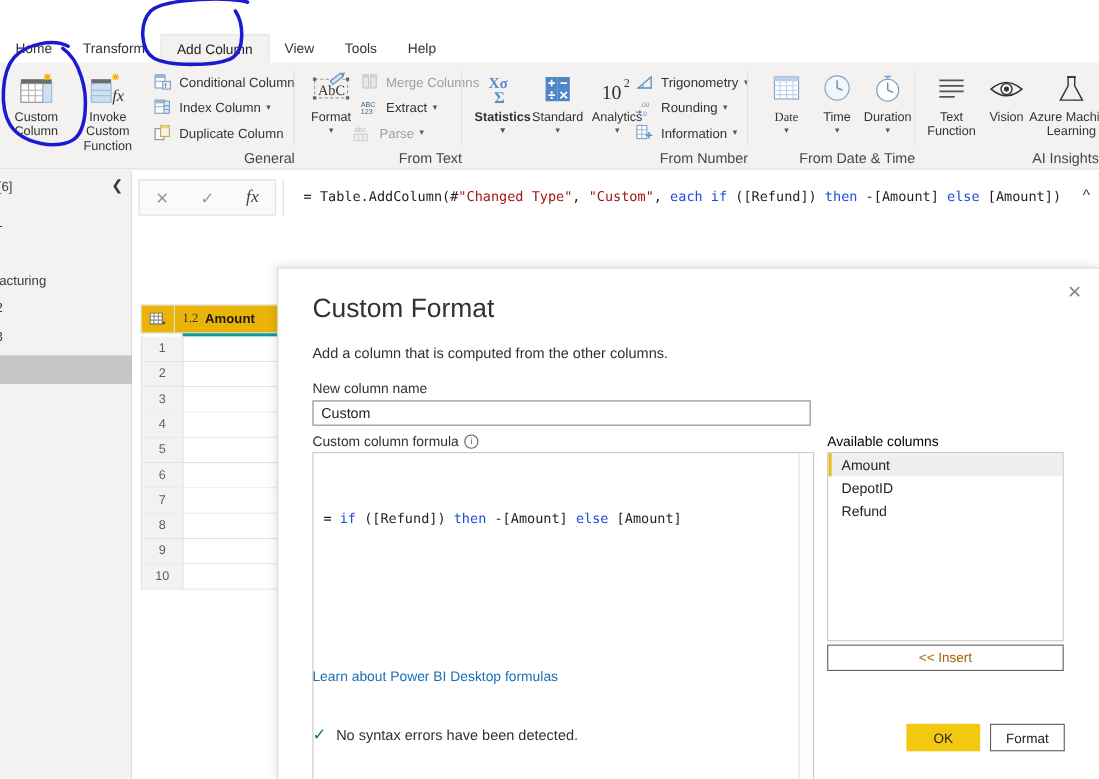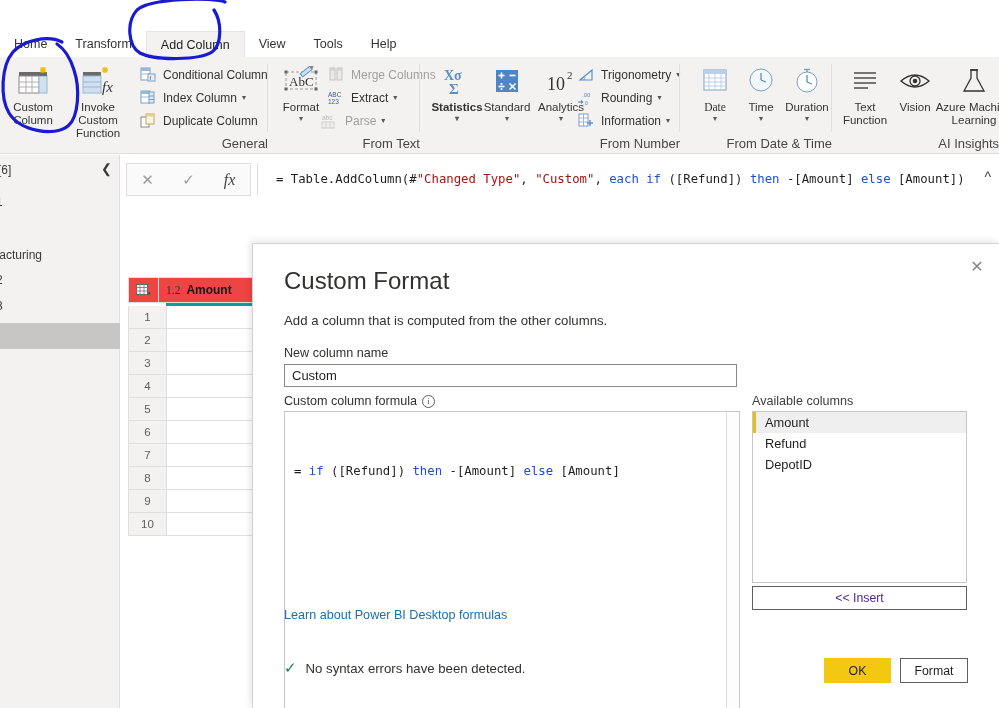--- a/index.html
+++ b/index.html
@@ -87,21 +87,21 @@
   }
   .tk-str { color:#a31515; }
   .tk-kw  { color:#1d4ed8; }
   #fb-chevron { position:absolute; right:8px; top:14px; font-size:14px;
      color:#444; cursor:pointer; }
 
   
   #data-grid { position:absolute; left:120px; top:204px; width:879px; height:504px;
      background:#ffffff; }
   #grid-head { position:absolute; left:8px; top:73px; width:140px; height:26px;
-     background:#ef4444; border:1px solid #e1dfdd; display:flex;
+     background:#eab308; border:1px solid #e1dfdd; display:flex;
      align-items:center; }
   #grid-head .gicon { width:30px; display:flex; align-items:center;
      justify-content:center; border-right:1px solid #e1dfdd; height:26px; }
   #grid-head .ghtype { font-size:11.5px; color:#333; margin-left:7px;
      font-family:"Liberation Serif", serif; }
   #grid-head .ghname { font-size:12px; color:#1b1a19; font-weight:bold;
      margin-left:6px; }
   #grid-accent { position:absolute; left:46px; top:99px; width:102px; height:3px;
      background:#0f9b9b; }
   .grow { position:absolute; left:8px; width:140px; height:23px;
@@ -138,31 +138,31 @@
      font-family:"Liberation Serif", serif; cursor:pointer; }
   #formula-editor { position:absolute; left:31px; top:167px; width:456px;
      height:437px; border:1px solid #c8c6c4; background:#ffffff; overflow:hidden; }
   #formula-editor .ftext { padding:7px 9px; font-family:"DejaVu Sans Mono", monospace;
      font-size:12.3px; line-height:16px; color:#1f1f1f; white-space:pre-wrap;margin-top:44px; }
   #formula-scroll { position:absolute; right:0; top:0; width:13px; height:100%;
      border-left:1px solid #e1dfdd; background:#fdfdfd; }
   #learn-link { position:absolute; left:31px; top:364px; font-size:12.6px;
      color:#1a6fb5; text-decoration:none; cursor:pointer; }
   #lbl-available { position:absolute; left:499px; top:150px; font-size:12.6px;
-     color:#404040; }
+     color:#000000; }
   #available-list { position:absolute; left:499px; top:167px; width:215px;
      height:172px; border:1px solid #c8c6c4; background:#ffffff; overflow:hidden; }
   .avitem { height:21px; line-height:21px; padding-left:12px; font-size:12.8px;
      color:#201f1e; cursor:pointer; position:relative; }
   .avitem.sel { background:#efefef; }
   .avitem.sel:before { content:""; position:absolute; left:0; top:0; bottom:0;
      width:3px; background:#e8bc1c; }
   #insert-button { position:absolute; left:499px; top:342px; width:215px;
      height:24px; border:1px solid #605e5c; background:#ffffff; font-size:12.3px;
-     color:#4c1d95; cursor:pointer; font-family:"Liberation Sans", sans-serif; }
+     color:#a16207; cursor:pointer; font-family:"Liberation Sans", sans-serif; }
   #status-row { position:absolute; left:31px; top:415px; display:flex;
      align-items:center; }
   #status-check { color:#0b8043; font-size:15px; margin-right:9px; }
   #status-text { font-size:13.2px; color:#323130; }
   #ok-button { position:absolute; left:571px; top:414px; width:67px; height:25px;
      background:#f2c811; border:none; font-size:12.3px; color:#201f1e;
      cursor:pointer; font-family:"Liberation Sans", sans-serif; }
   #cancel-button { position:absolute; left:647px; top:414px; width:68px; height:25px;
      background:#ffffff; border:1px solid #605e5c; font-size:12.3px;
      color:#201f1e; cursor:pointer; font-family:"Liberation Sans", sans-serif; }
@@ -606,22 +606,22 @@
   <div id="formula-editor">
     <div class="ftext" id="dlg-formula-text"><span>= </span><span class="tk-kw">if</span><span> ([Refund]) </span><span class="tk-kw">then</span><span> -[Amount] </span><span class="tk-kw">else</span><span> [Amount]</span></div>
     <div id="formula-scroll"></div>
   </div>
 
   <a id="learn-link">Learn about Power BI Desktop formulas</a>
 
   <div id="lbl-available">Available columns</div>
   <div id="available-list">
     <div class="avitem sel">Amount</div>
+    <div class="avitem">DepotID</div>
     <div class="avitem">Refund</div>
-    <div class="avitem">DepotID</div>
   </div>
   <button id="insert-button">&lt;&lt; Insert</button>
 
   <div id="status-row">
     <span id="status-check">✓</span>
     <span id="status-text">No syntax errors have been detected.</span>
   </div>
   <button id="ok-button">OK</button>
   <button id="cancel-button">Format</button>
 </div>

